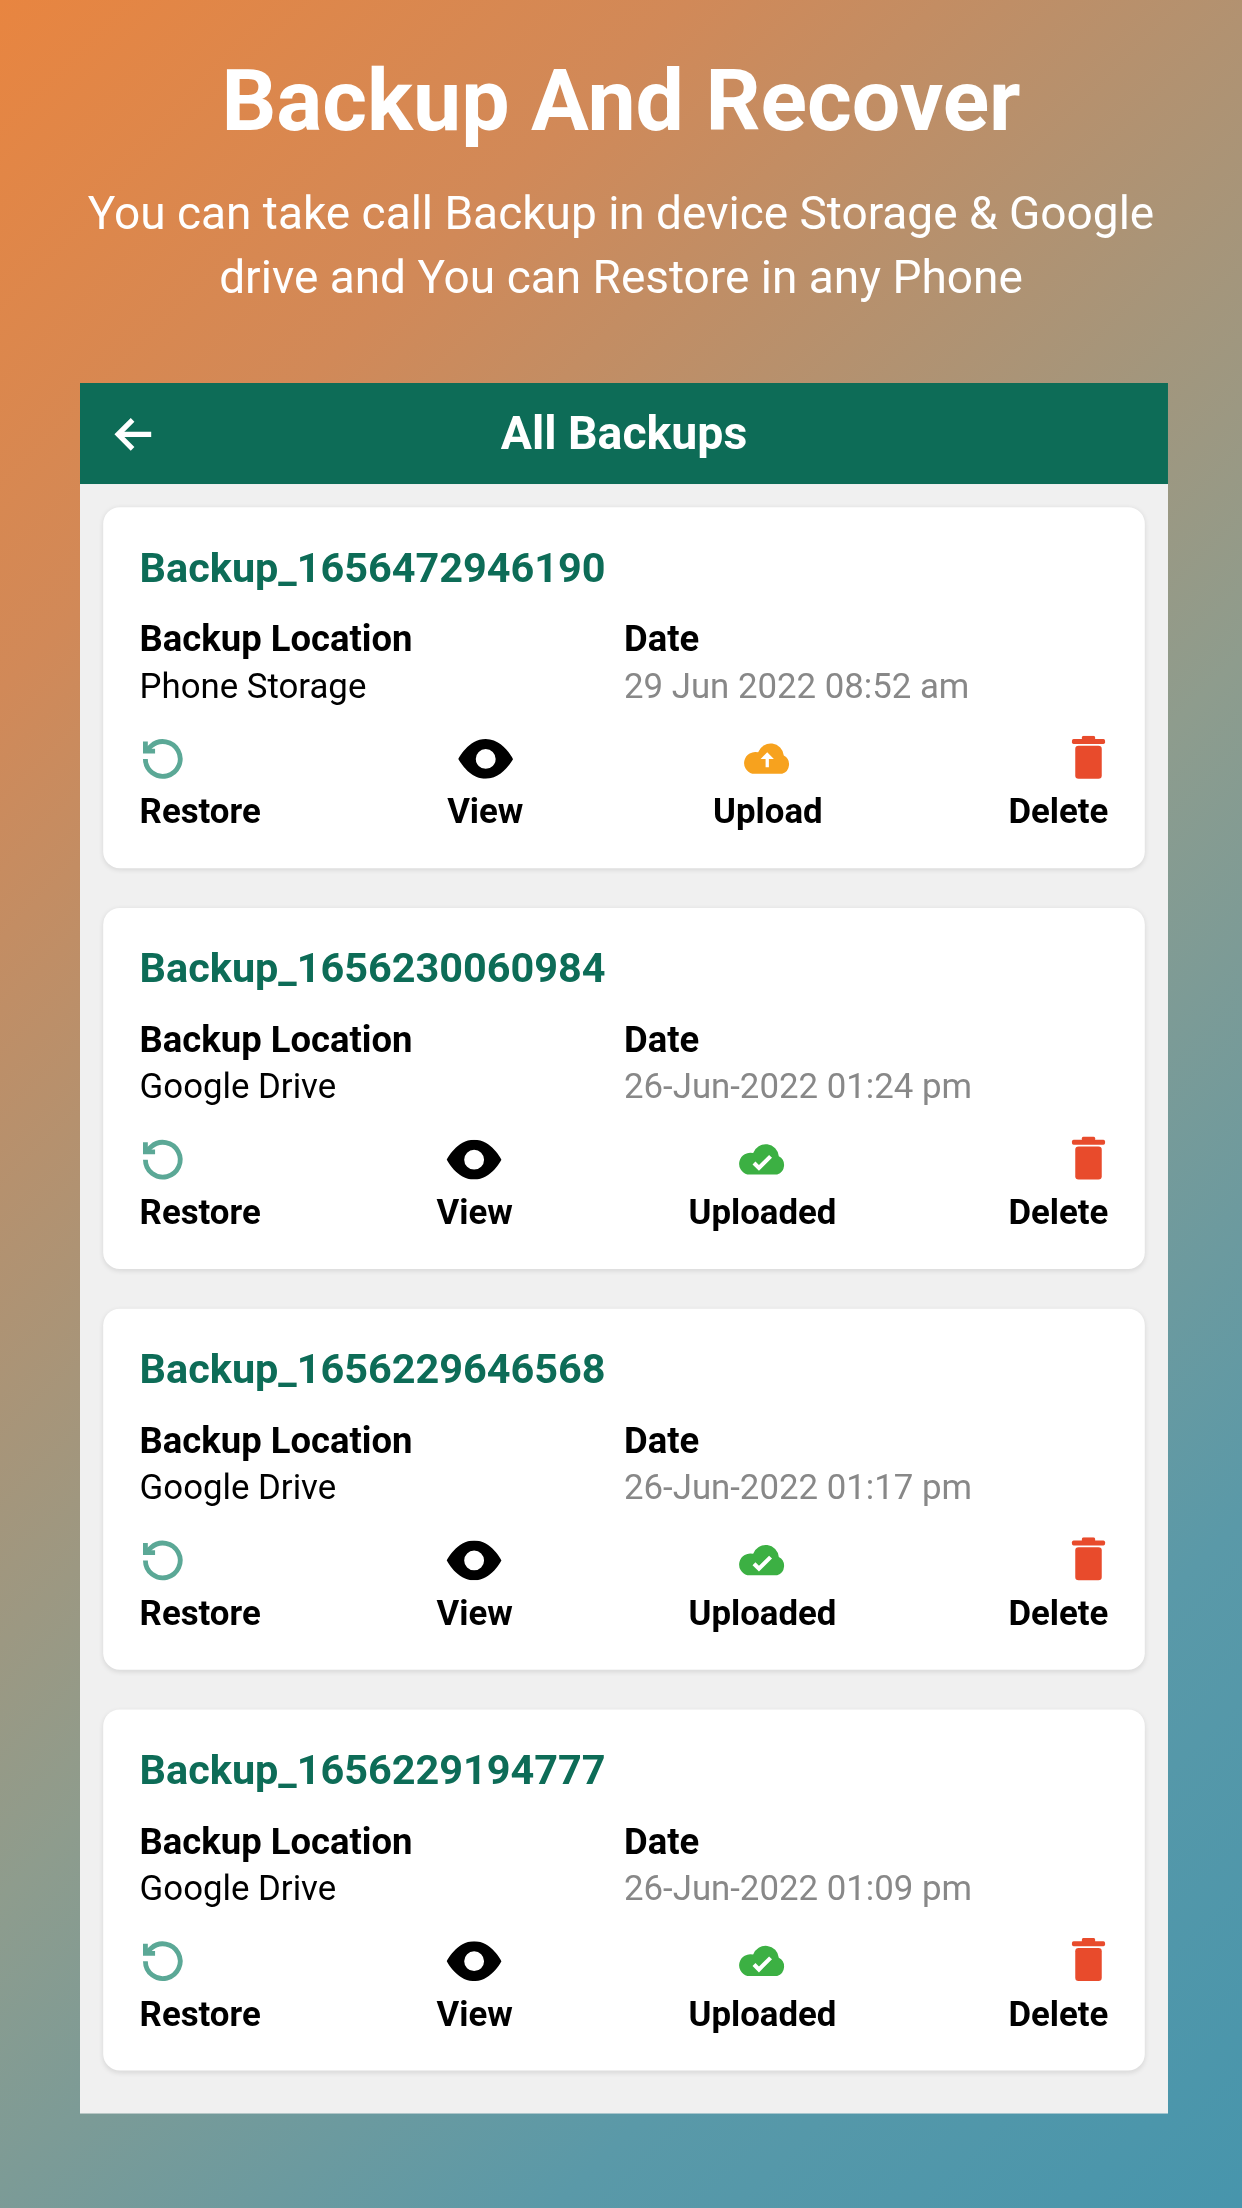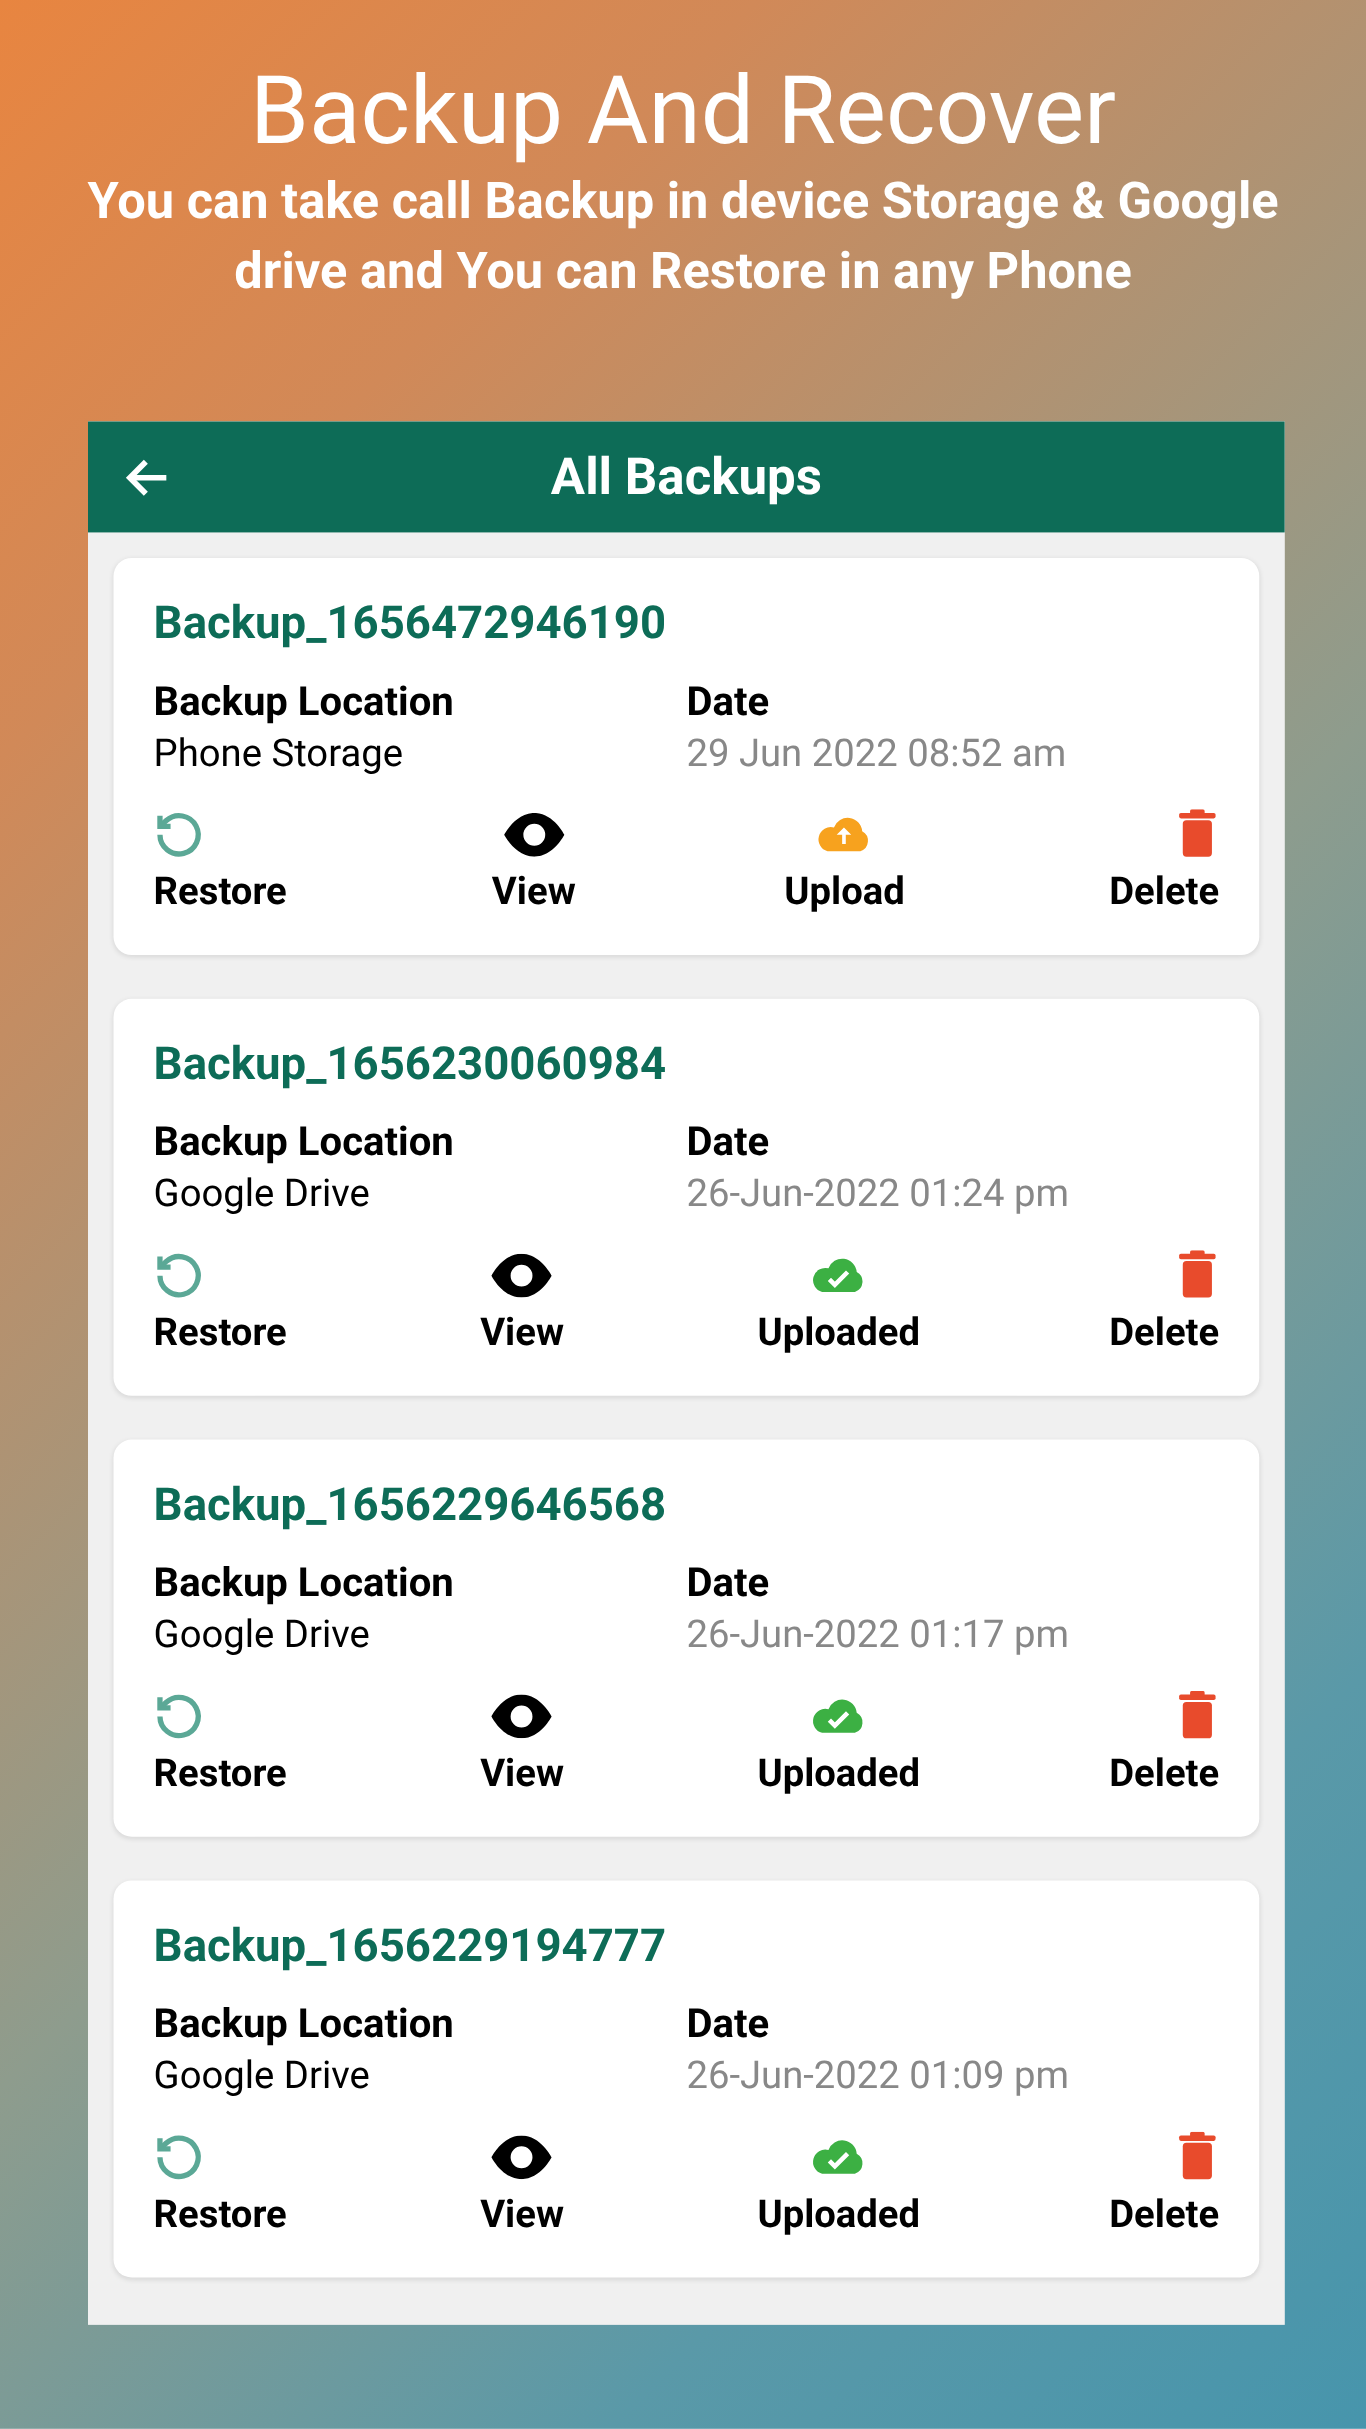--- a/index.html
+++ b/index.html
@@ -10,25 +10,26 @@
       background: linear-gradient(135deg, #e88540 0%, #d18958 20%, #8e9c8d 55%, #5a99a8 80%, #4795ac 100%);
       overflow: hidden;
     }
     .promo-header {
       text-align: center;
       padding-top: 50px;
       color: #fff;
     }
     .promo-title {
       font-size: 86px;
-      font-weight: 400;
+      font-weight: 700;
+      margin-bottom: 30px;
     }
     .promo-subtitle {
       font-size: 46px;
-      font-weight: 700;
+      font-weight: 400;
       line-height: 1.4;
       padding: 0 60px;
     }
     .app-frame {
       position: absolute;
       top: 383px;
       left: 80px;
       width: 657px;
       height: 1045px;
       background: #f0f0f0;

